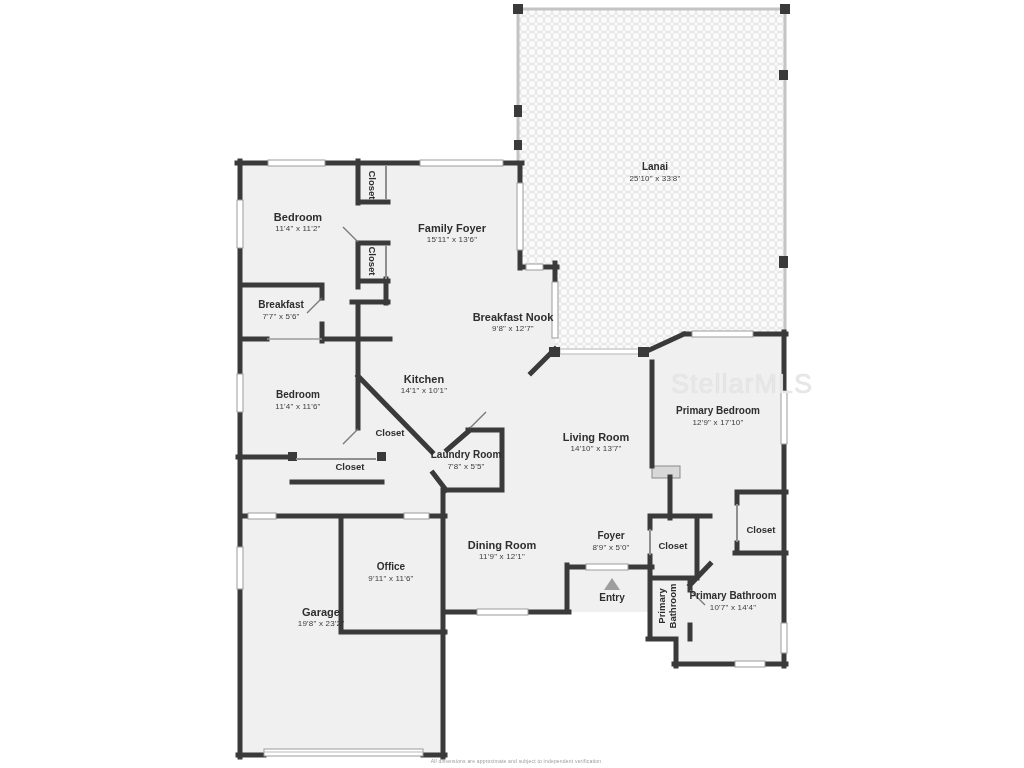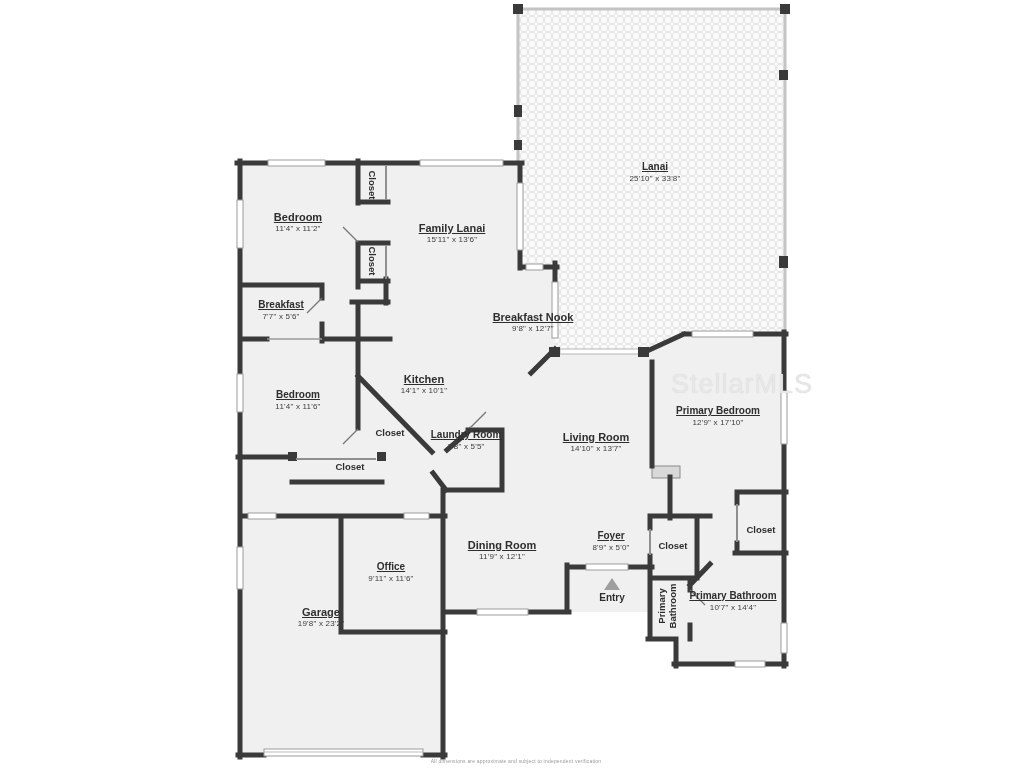--- a/index.html
+++ b/index.html
@@ -1,20 +1,20 @@
 <!DOCTYPE html>
 <html><head>
 <meta charset="utf-8">
 <style>
   html,body{margin:0;padding:0;background:#ffffff;}
   #stage{position:relative;width:1024px;height:768px;background:#ffffff;overflow:hidden;
          font-family:"Liberation Sans",sans-serif;}
   #plan{position:absolute;left:0;top:0;}
   .room{position:absolute;transform:translate(-50%,-50%);text-align:center;color:#2e2e2e;white-space:nowrap;z-index:5;}
-  .rname{font-weight:700;font-size:11px;line-height:12px;text-decoration:underline;}
+  .rname{font-weight:700;font-size:11px;line-height:12px;}
   .rdim{font-weight:400;font-size:8px;line-height:9px;margin-top:1px;letter-spacing:.2px;color:#3c3c3c;}
   .rname.sm{font-size:10px;}
   .closet{position:absolute;transform:translate(-50%,-50%);font-weight:700;font-size:9.5px;color:#2e2e2e;white-space:nowrap;z-index:5;}
   .closet.v{transform:translate(-50%,-50%) rotate(90deg);}
   .wclabel{position:absolute;transform:translate(-50%,-50%) rotate(-90deg);font-weight:700;font-size:9.5px;line-height:11px;color:#2e2e2e;text-align:center;z-index:5;}
   .entry{position:absolute;transform:translate(-50%,-50%);font-weight:700;font-size:10px;color:#2e2e2e;z-index:5;}
   .watermark{position:absolute;transform:translate(-50%,-50%);font-size:27px;font-weight:400;letter-spacing:1px;
              color:#e7e7e7;text-shadow:0 0 1px #cfcfcf;z-index:6;}
   .disclaimer{position:absolute;transform:translate(-50%,-50%);font-size:5px;color:#9a9a9a;letter-spacing:.2px;z-index:5;white-space:nowrap;}
 </style>
@@ -136,48 +136,48 @@
 
   <div class="room" style="left:655px;top:172px">
     <div class="rname sm">Lanai</div>
     <div class="rdim">25'10" x 33'8"</div>
   </div>
   <div class="room" style="left:298px;top:222px">
     <div class="rname">Bedroom</div>
     <div class="rdim">11'4" x 11'2"</div>
   </div>
   <div class="room" style="left:452px;top:233px">
-    <div class="rname">Family Lanai</div>
+    <div class="rname">Family Foyer</div>
     <div class="rdim">15'11" x 13'6"</div>
   </div>
   <div class="room" style="left:281px;top:310px">
     <div class="rname sm">Breakfast</div>
     <div class="rdim">7'7" x 5'6"</div>
   </div>
-  <div class="room" style="left:533px;top:322px">
+  <div class="room" style="left:513px;top:322px">
     <div class="rname">Breakfast Nook</div>
     <div class="rdim">9'8" x 12'7"</div>
   </div>
   <div class="room" style="left:298px;top:400px">
     <div class="rname sm">Bedroom</div>
     <div class="rdim">11'4" x 11'6"</div>
   </div>
   <div class="room" style="left:424px;top:384px">
     <div class="rname">Kitchen</div>
     <div class="rdim">14'1" x 10'1"</div>
   </div>
   <div class="room" style="left:596px;top:442px">
     <div class="rname">Living Room</div>
     <div class="rdim">14'10" x 13'7"</div>
   </div>
   <div class="room" style="left:718px;top:416px">
     <div class="rname sm">Primary Bedroom</div>
     <div class="rdim">12'9" x 17'10"</div>
   </div>
-  <div class="room" style="left:466px;top:440px">
+  <div class="room" style="left:466px;top:460px">
     <div class="rname sm">Laundry Room</div>
     <div class="rdim">7'8" x 5'5"</div>
   </div>
   <div class="room" style="left:502px;top:550px">
     <div class="rname">Dining Room</div>
     <div class="rdim">11'9" x 12'1"</div>
   </div>
   <div class="room" style="left:611px;top:541px">
     <div class="rname sm">Foyer</div>
     <div class="rdim">8'9" x 5'0"</div>

